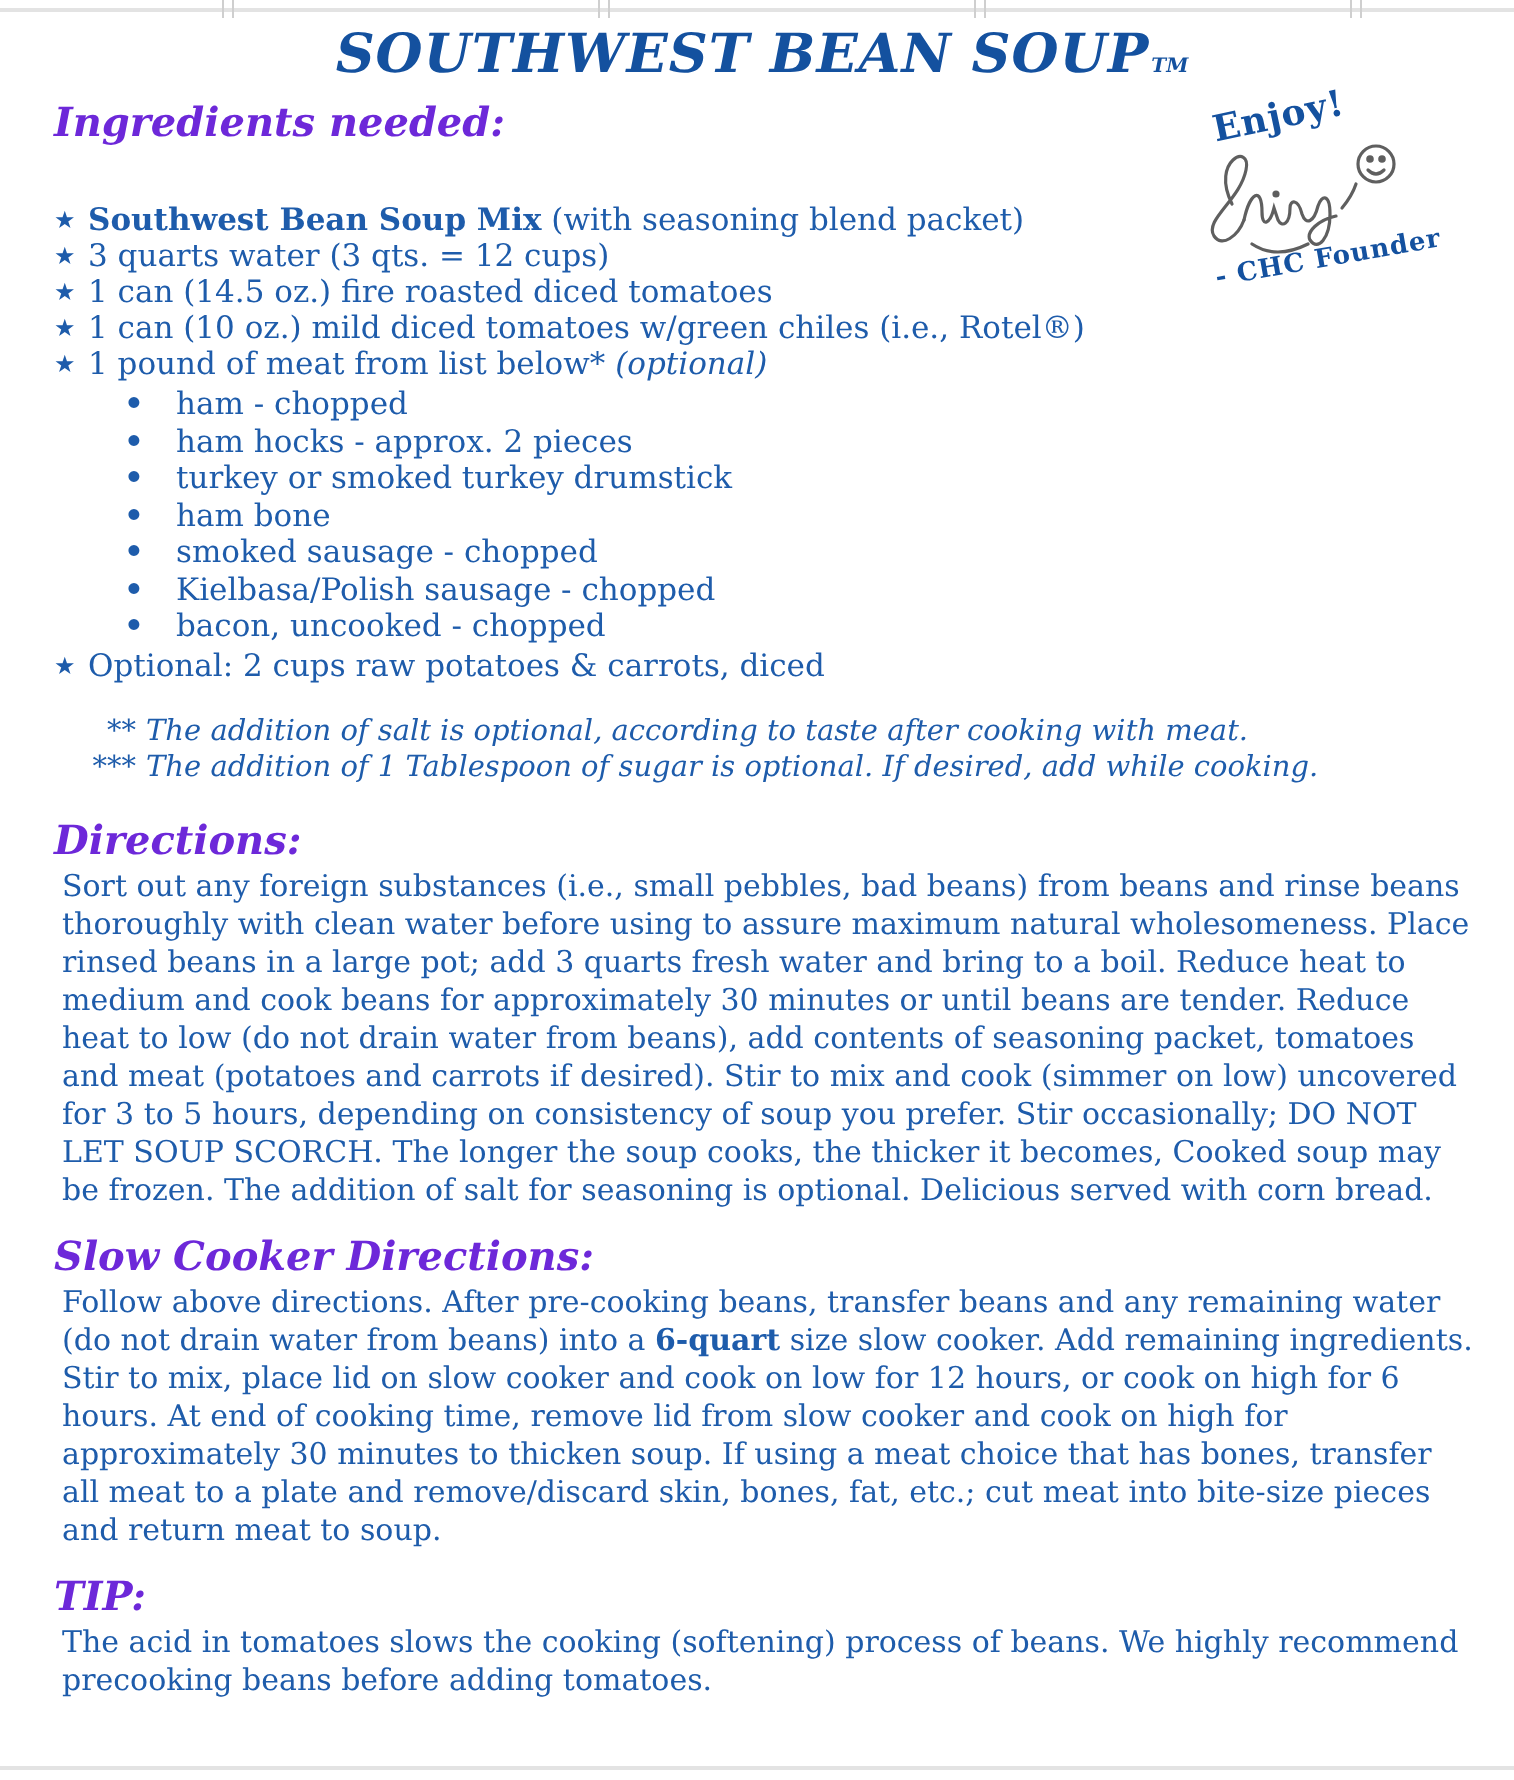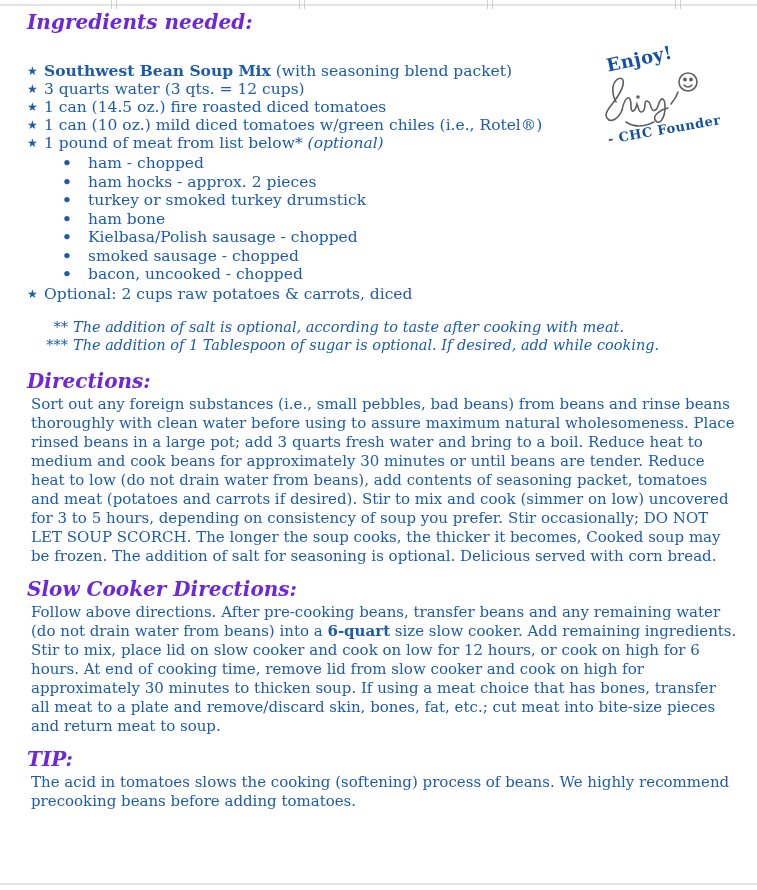--- a/index.html
+++ b/index.html
@@ -53,38 +53,39 @@
 
 <div class="top-rule"></div>
 <div class="tick" style="left:111px"></div>
 <div class="tick" style="left:299px"></div>
 <div class="tick" style="left:487px"></div>
 <div class="tick" style="left:675px"></div>
 <div class="bottom-rule"></div>
 
 <div class="content">
 
+  <div class="title"><span>SOUTHWEST BEAN SOUP</span><span class="tm">TM</span></div>
 
   <div class="heading">Ingredients needed:</div>
 
   <ul class="star-list">
     <li><span class="star">★</span><span class="ing-bold">Southwest Bean Soup Mix</span><span> (with seasoning blend packet)</span></li>
     <li><span class="star">★</span><span>3 quarts water (3 qts. = 12 cups)</span></li>
     <li><span class="star">★</span><span>1 can (14.5 oz.) fire roasted diced tomatoes</span></li>
     <li><span class="star">★</span><span>1 can (10 oz.) mild diced tomatoes w/green chiles (i.e., Rotel®)</span></li>
     <li><span class="star">★</span><span>1 pound of meat from list below*</span><span class="ing-italic"> (optional)</span></li>
   </ul>
 
   <ul class="meat-list">
     <li><span class="dot">•</span><span>ham - chopped</span></li>
     <li><span class="dot">•</span><span>ham hocks - approx. 2 pieces</span></li>
     <li><span class="dot">•</span><span>turkey or smoked turkey drumstick</span></li>
     <li><span class="dot">•</span><span>ham bone</span></li>
+    <li><span class="dot">•</span><span>smoked sausage - chopped</span></li>
     <li><span class="dot">•</span><span>Kielbasa/Polish sausage - chopped</span></li>
-    <li><span class="dot">•</span><span>smoked sausage - chopped</span></li>
     <li><span class="dot">•</span><span>bacon, uncooked - chopped</span></li>
   </ul>
 
   <ul class="star-list optional-line" style="margin-top:1px">
     <li><span class="star">★</span><span>Optional: 2 cups raw potatoes &amp; carrots, diced</span></li>
   </ul>
 
   <div class="footnotes">
     <div><span class="fn-marker">**</span><span>The addition of salt is optional, according to taste after cooking with meat.</span></div>
     <div><span class="fn-marker">***</span><span>The addition of 1 Tablespoon of sugar is optional. If desired, add while cooking.</span></div>

